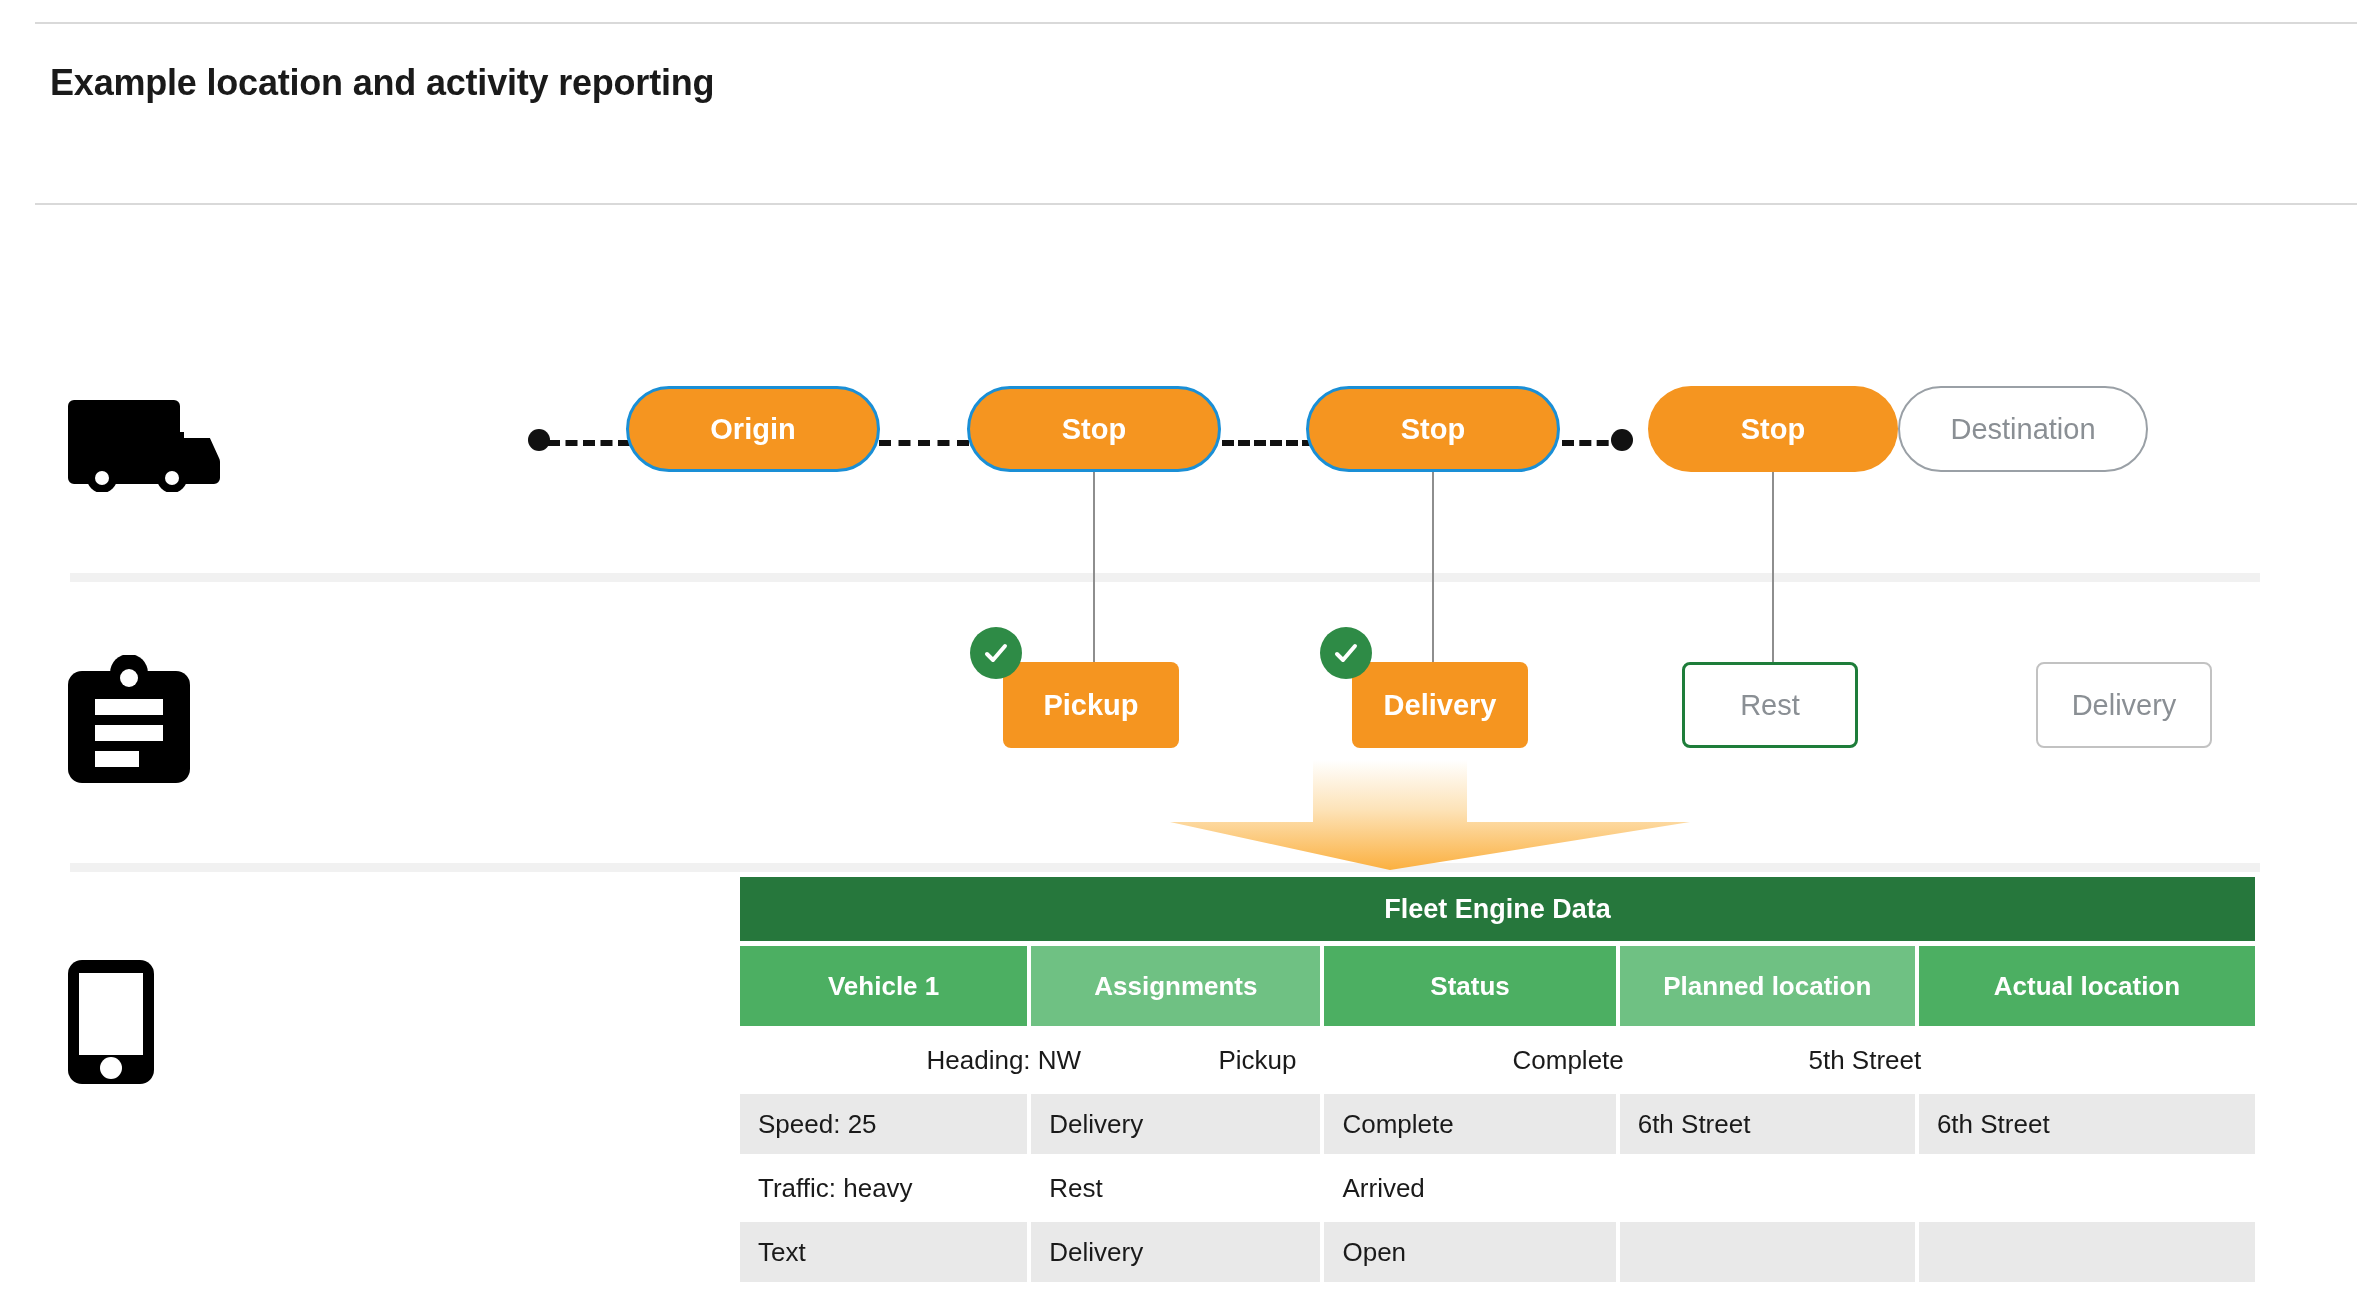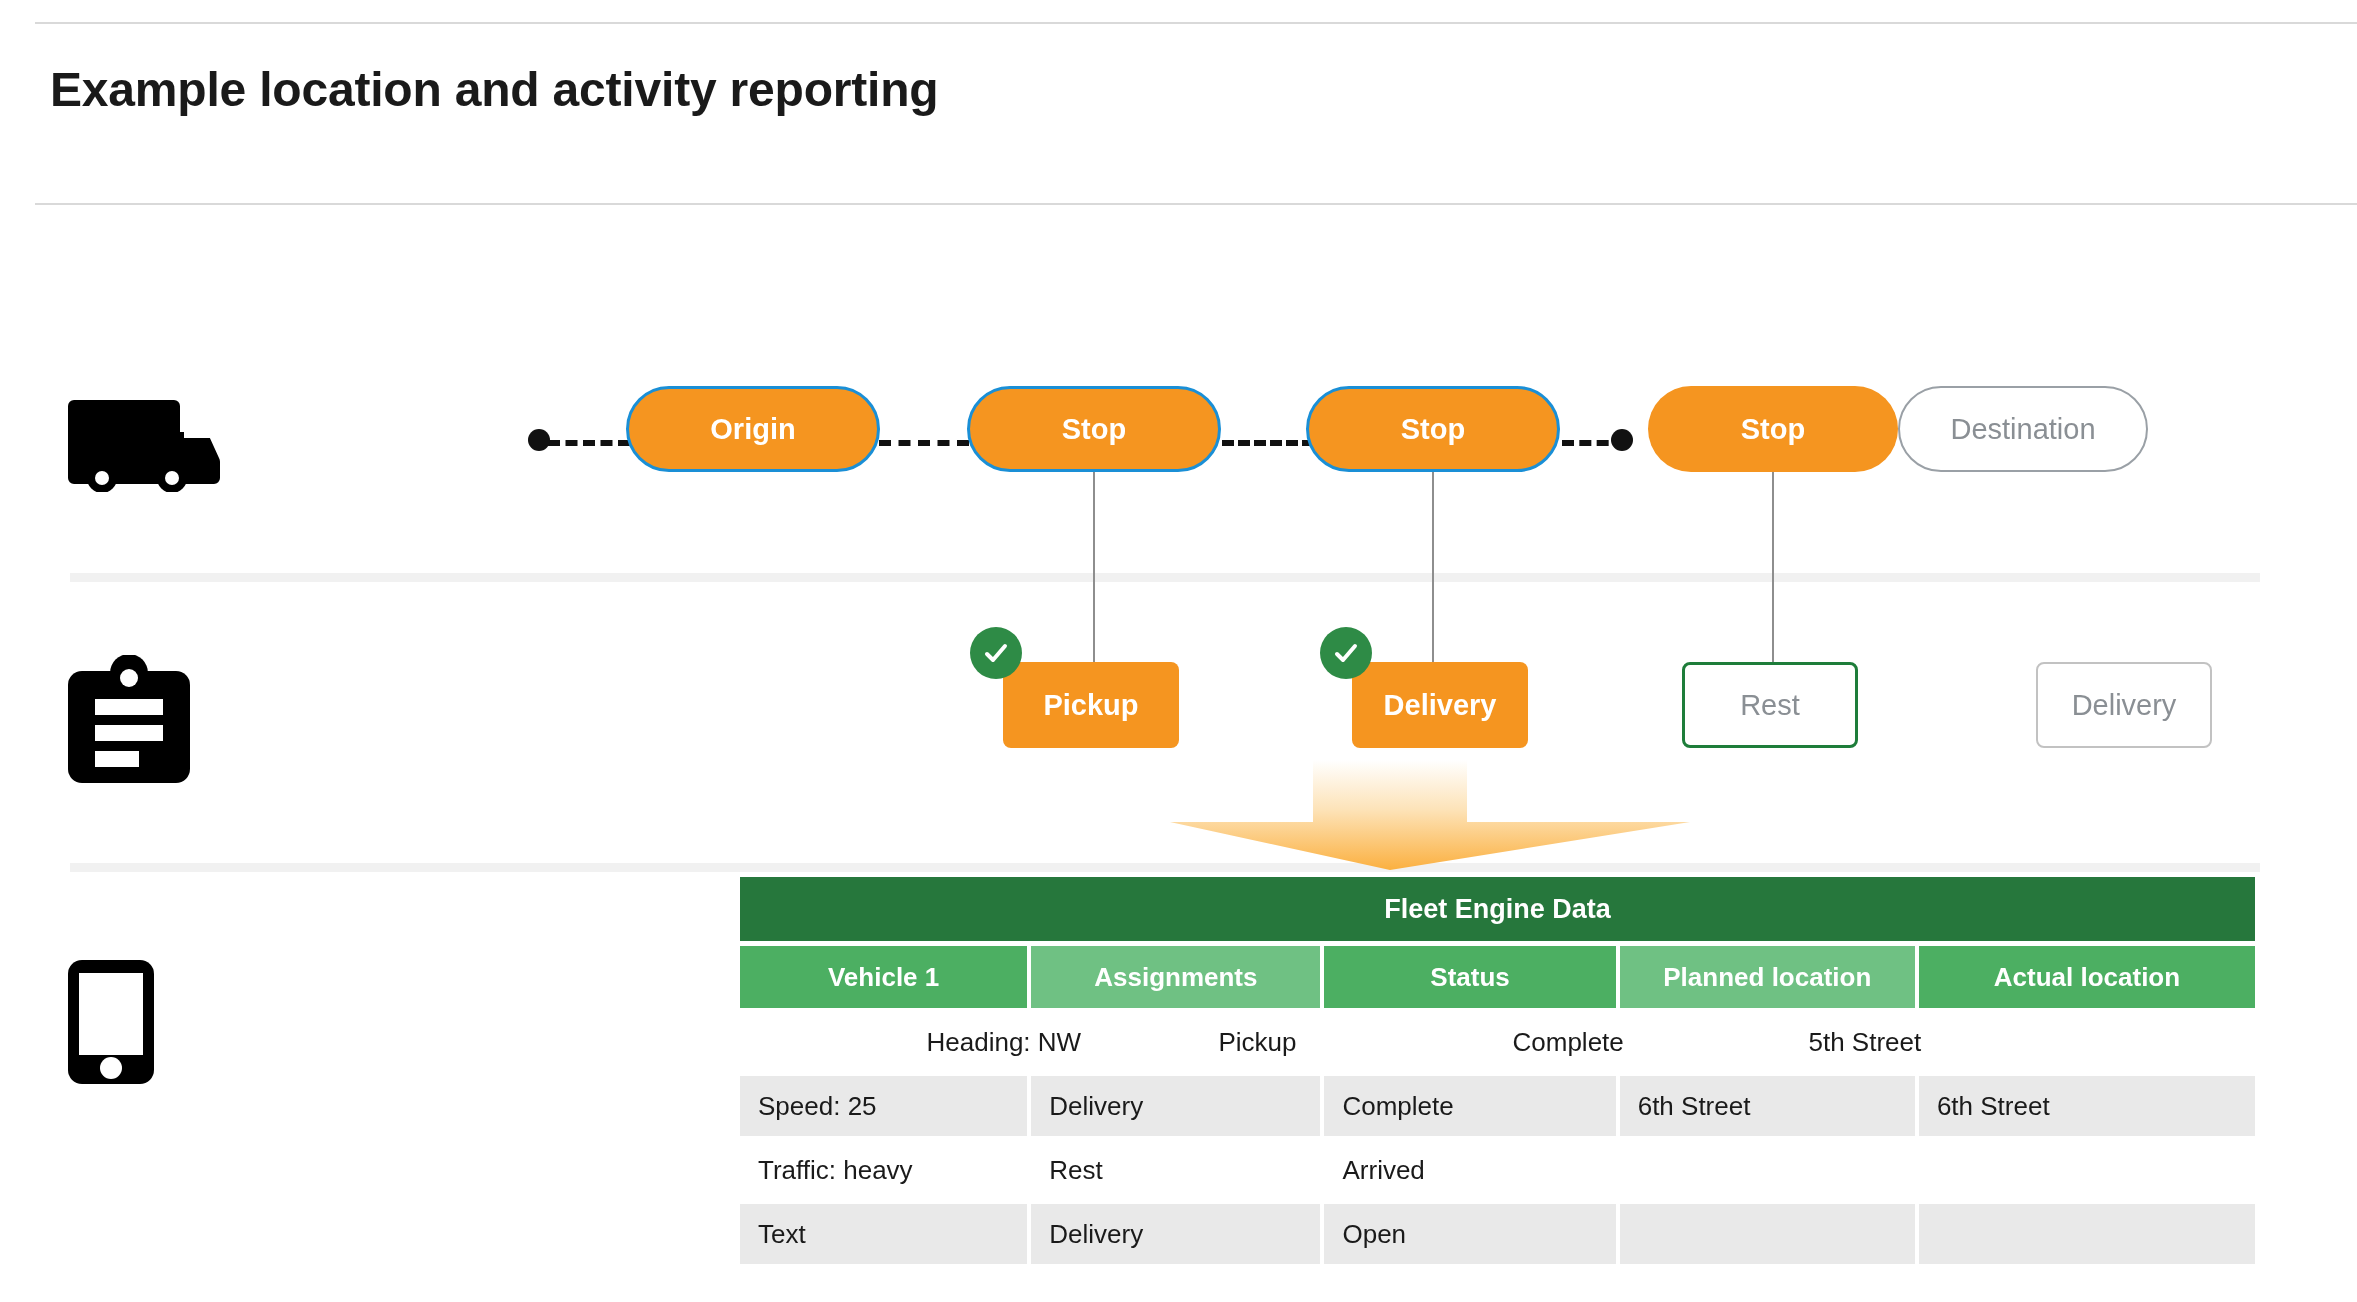--- a/index.html
+++ b/index.html
@@ -25,21 +25,21 @@
   }
   .rule-under-title {
     position: absolute;
     left: 35px; top: 203px;
     width: 2322px; height: 2px;
     background: #d9d9d9;
   }
   .page-title {
     position: absolute;
     left: 50px; top: 62px;
-    font-size: 48px;
+    font-size: 36px;
     font-weight: 700;
     color: #1a1a1a;
     letter-spacing: -0.2px;
     white-space: nowrap;
   }
 
   
   .lane-divider {
     position: absolute;
     left: 70px;
@@ -184,21 +184,21 @@
     display: flex;
     align-items: center;
     justify-content: center;
   }
   .ft-head {
     display: flex;
     gap: 4px;
     margin-top: 5px;
   }
   .ft-head .th {
-    height: 62px;
+    height: 80px;
     color: #ffffff;
     font-size: 26px;
     font-weight: 700;
     display: flex;
     align-items: center;
     justify-content: center;
     text-align: center;
   }
   .ft-head .th.dark  { background: #4CAF62; }
   .ft-head .th.light { background: #6FC183; }

